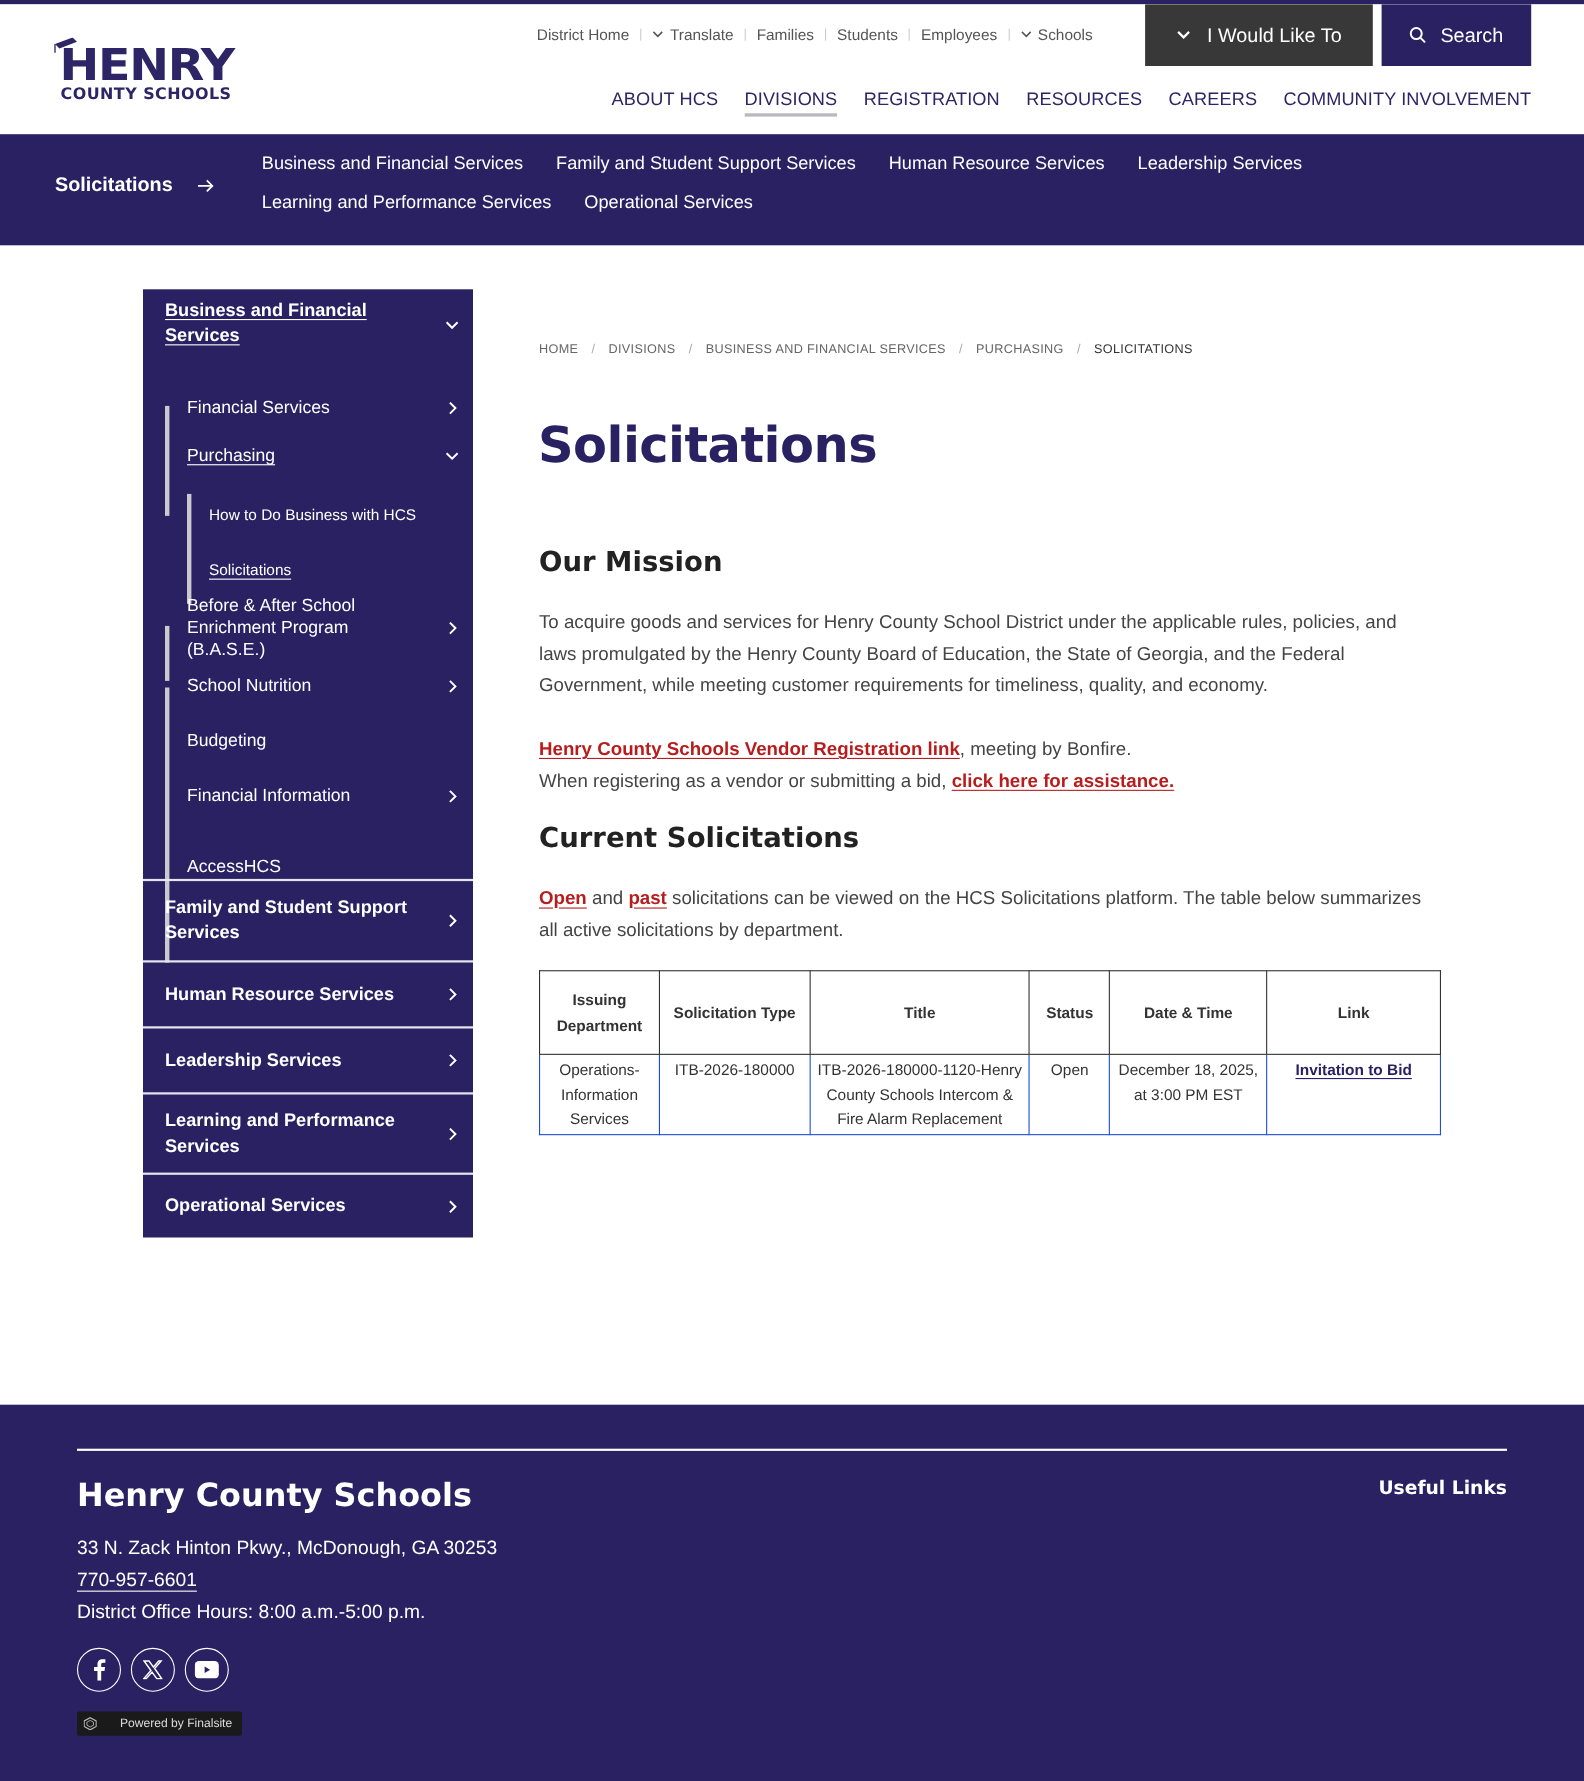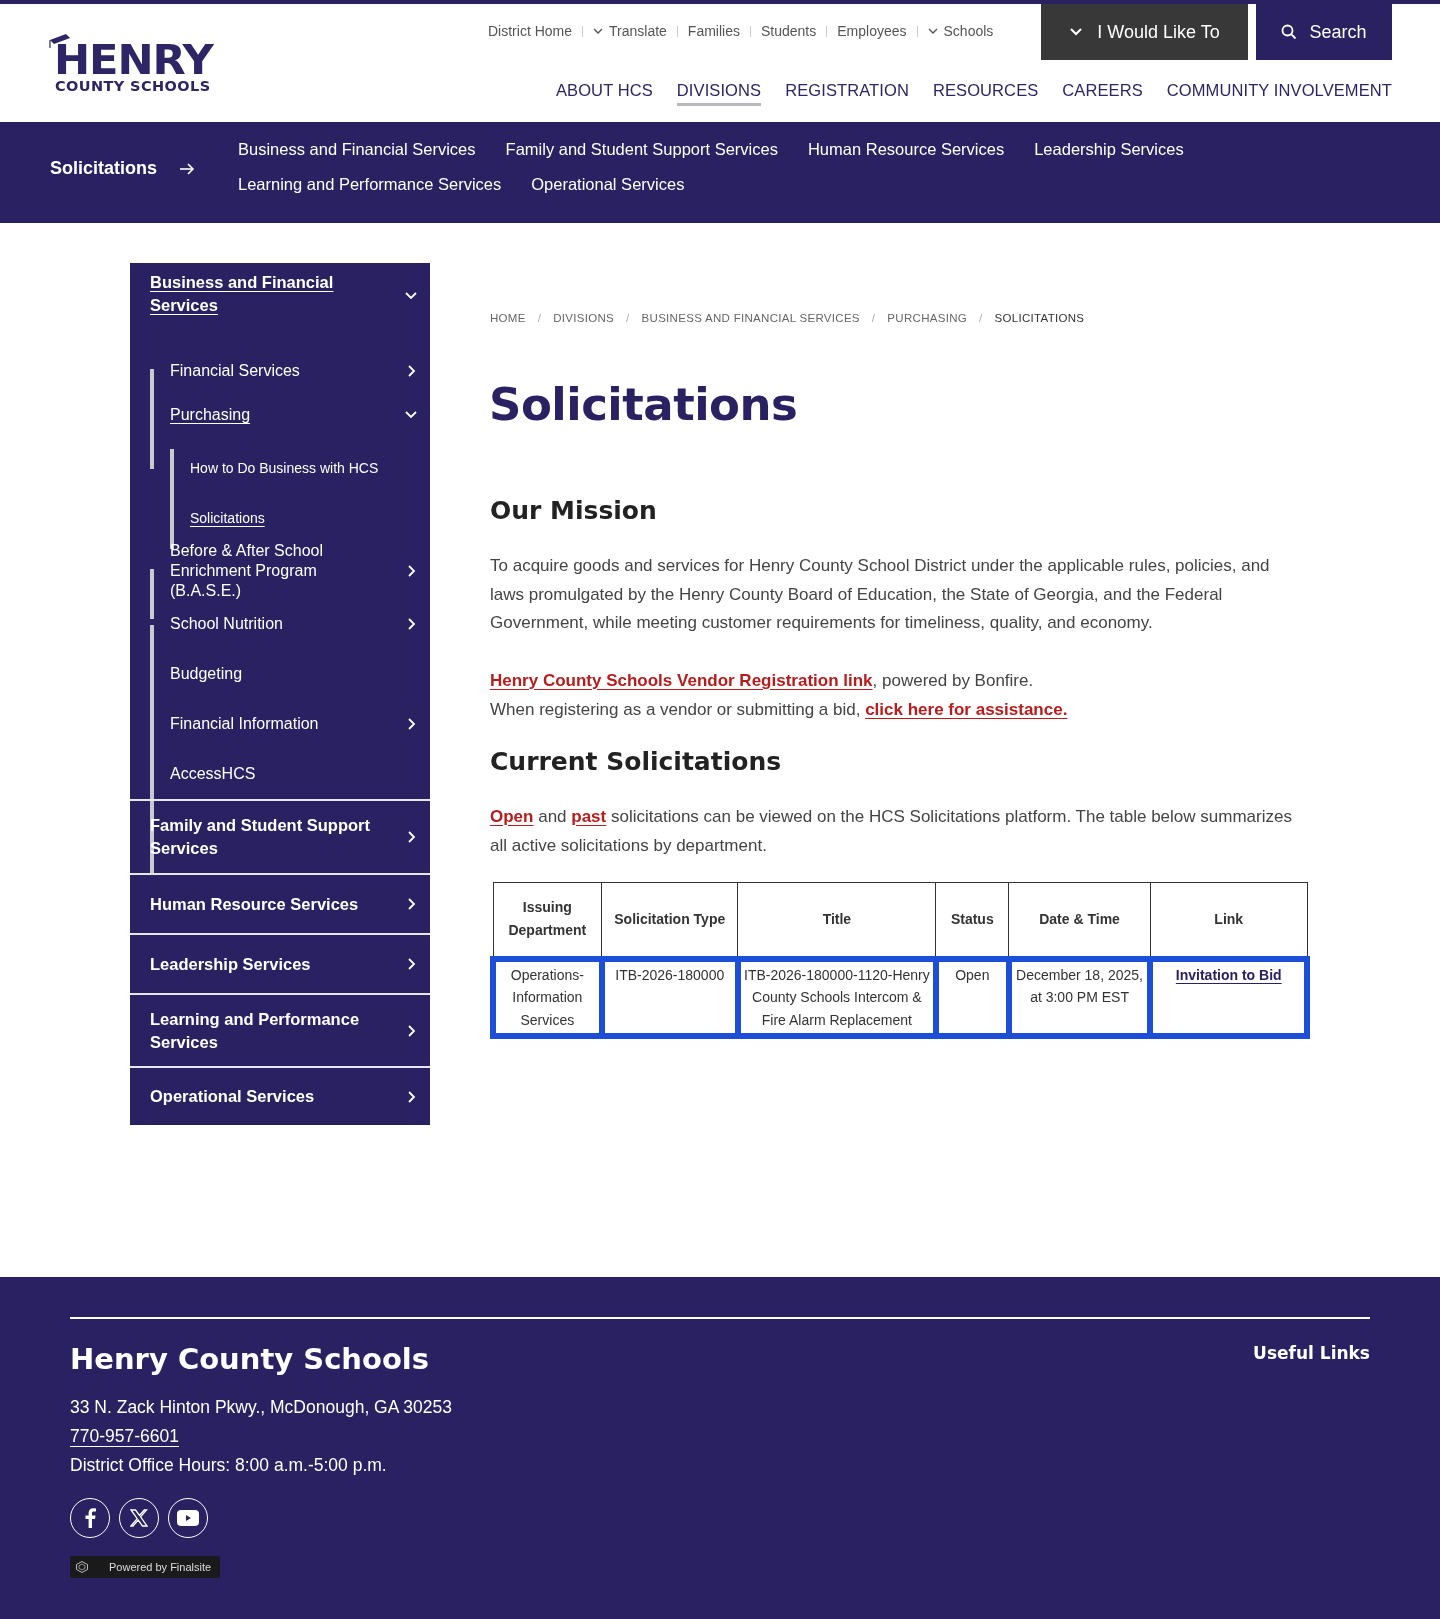--- a/index.html
+++ b/index.html
@@ -50,21 +50,21 @@
   .breadcrumb { position: absolute; left: 490px; top: 312px; font-size: 11.5px; color: #666; display: flex; gap: 0; letter-spacing: 0.3px; }
   .breadcrumb .sep { padding: 0 12px; color: #aaa; }
   .breadcrumb .current { color: #333; }
   .page-title { position: absolute; left: 489px; top: 378px; font-family: "DejaVu Sans", sans-serif; font-weight: bold; font-size: 45px; color: #2a2163; letter-spacing: -0.5px; }
   .h2 { position: absolute; left: 490px; font-family: "DejaVu Sans", sans-serif; font-weight: bold; font-size: 25px; color: #222; }
   .para { position: absolute; left: 490px; width: 810px; font-size: 17px; line-height: 28.5px; color: #444; }
   .para a { color: #b91c1c; font-weight: bold; text-decoration: underline; text-underline-offset: 3px; }
 
   .sol-table { position: absolute; left: 490px; top: 882px; width: 820px; border-collapse: collapse; font-family: "Liberation Sans", sans-serif; font-size: 14px; color: #333; }
   .sol-table th { border: 1px solid #333; font-weight: bold; padding: 8px 6px; line-height: 23px; height: 76px; vertical-align: middle; text-align: center; }
-  .sol-table td { border: 6px solid #1d4ed8; padding: 2px 2px 2px 2px; line-height: 22.5px; vertical-align: top; text-align: center; height: 68px; }
+  .sol-table td { border: 1px solid #1d4ed8; padding: 2px 2px 2px 2px; line-height: 22.5px; vertical-align: top; text-align: center; height: 68px; }
   .sol-table td a { color: #2a2163; font-weight: bold; text-decoration: underline; text-underline-offset: 3px; }
 
   
   .footer { position: absolute; left: 0; top: 1277px; width: 1440px; height: 342px; background: #2a2163; color: #fff; }
   .footer-rule { position: absolute; left: 70px; top: 40px; width: 1300px; height: 2px; background: #fff; }
   .footer-name { position: absolute; left: 70px; top: 65px; font-family: "DejaVu Sans", sans-serif; font-weight: bold; font-size: 29px; }
   .footer-line { position: absolute; left: 70px; font-size: 17.5px; }
   .footer-phone { text-decoration: underline; text-underline-offset: 4px; }
   .social { position: absolute; left: 70px; top: 221px; display: flex; gap: 9px; }
   .social .soc { width: 40px; height: 40px; border: 1.5px solid #fff; border-radius: 50%; display: flex; align-items: center; justify-content: center; }
@@ -212,21 +212,21 @@
     </div>
     <div class="sb-sub" style="height:50px;">
       <span>Budgeting</span>
     </div>
     <div class="sb-sub" style="height:50px;">
       <span>Financial Information</span>
       <svg class="sb-chev" viewBox="0 0 14 14">
           <polyline points="5,2 10,7 5,12" fill="none" stroke="#fff" stroke-width="1.8"></polyline>
         </svg>
     </div>
-    <div class="sb-sub" style="height:50px;">
+    <div class="sb-sub" style="height:50px;align-items:flex-end;">
       <span>AccessHCS</span>
     </div>
   </div>
 
   <div class="sb-top bordered" style="height:74px;display:flex;align-items:center;">
     <span class="lbl">Family and Student Support Services</span>
     <svg class="sb-chev" viewBox="0 0 14 14">
         <polyline points="5,2 10,7 5,12" fill="none" stroke="#fff" stroke-width="1.8"></polyline>
       </svg>
   </div>
@@ -267,21 +267,21 @@
   <span class="sep">/</span>
   <span class="current">SOLICITATIONS</span>
 </nav>
 
 <h1 class="page-title">Solicitations</h1>
 
 <h2 class="h2" style="top:496px;text-align:center;">Our Mission</h2>
 <p class="para" style="top:552px;">To acquire goods and services for Henry County School District under the applicable rules, policies, and laws promulgated by the Henry County Board of Education, the State of Georgia, and the Federal Government, while meeting customer requirements for timeliness, quality, and economy.</p>
 
 <p class="para" style="top:667px;">
-  <a>Henry County Schools Vendor Registration link</a><span>, powered by Bonfire.</span><br>
+  <a>Henry County Schools Vendor Registration link</a><span>, meeting by Bonfire.</span><br>
   <span>When registering as a vendor or submitting a bid, </span><a>click here for assistance.</a>
 </p>
 
 <h2 class="h2" style="top:747px;">Current Solicitations</h2>
 <p class="para" style="top:803px;">
   <a>Open</a><span> and </span><a>past</a><span> solicitations can be viewed on the HCS Solicitations platform. The table below summarizes all active solicitations by department.</span>
 </p>
 
 <table class="sol-table">
   <colgroup>

